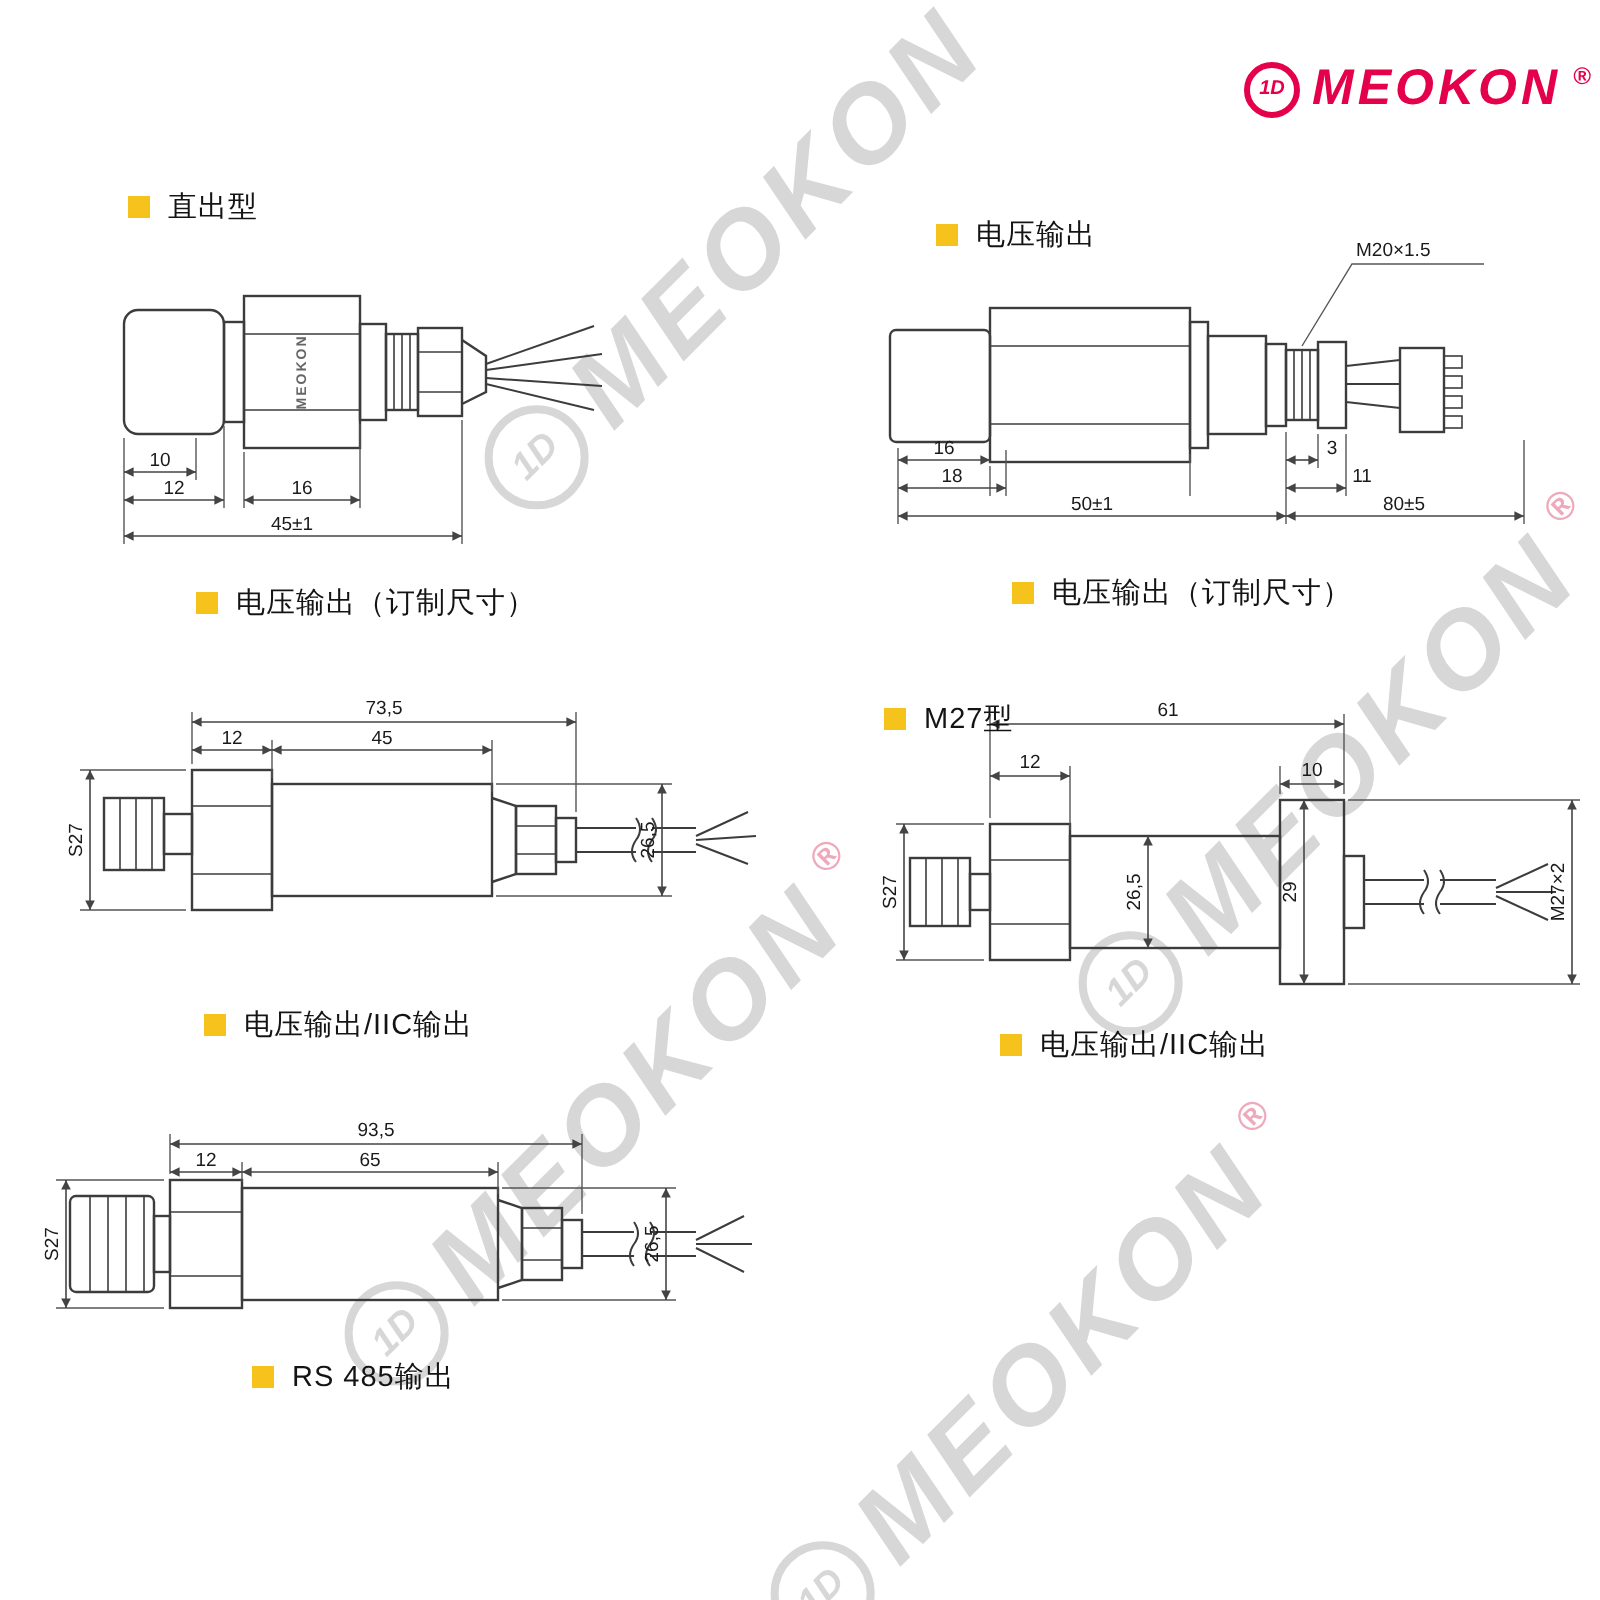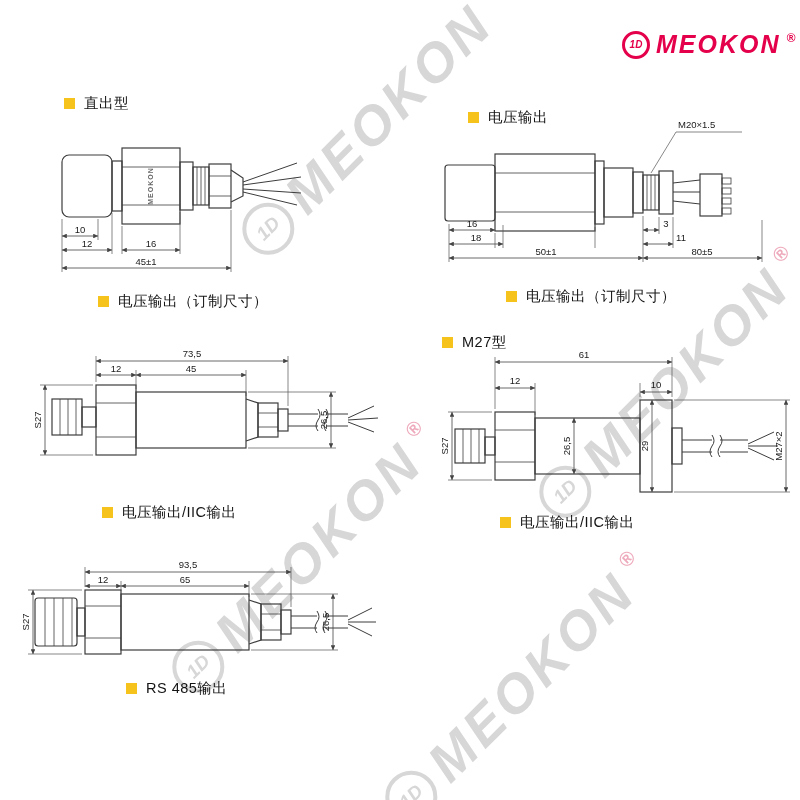--- a/index.html
+++ b/index.html
@@ -91,21 +91,21 @@
     <span>电压输出</span>
   </div>
   <div class="sec" style="left:98px;top:292px">
     <span class="bullet"></span>
     <span>电压输出（订制尺寸）</span>
   </div>
   <div class="sec" style="left:506px;top:287px">
     <span class="bullet"></span>
     <span>电压输出（订制尺寸）</span>
   </div>
-  <div class="sec" style="left:442px;top:333px">
+  <div class="sec" style="left:442px;top:350px">
     <span class="bullet"></span>
     <span>M27型</span>
   </div>
   <div class="sec" style="left:102px;top:503px">
     <span class="bullet"></span>
     <span>电压输出/IIC输出</span>
   </div>
   <div class="sec" style="left:500px;top:513px">
     <span class="bullet"></span>
     <span>电压输出/IIC输出</span>

